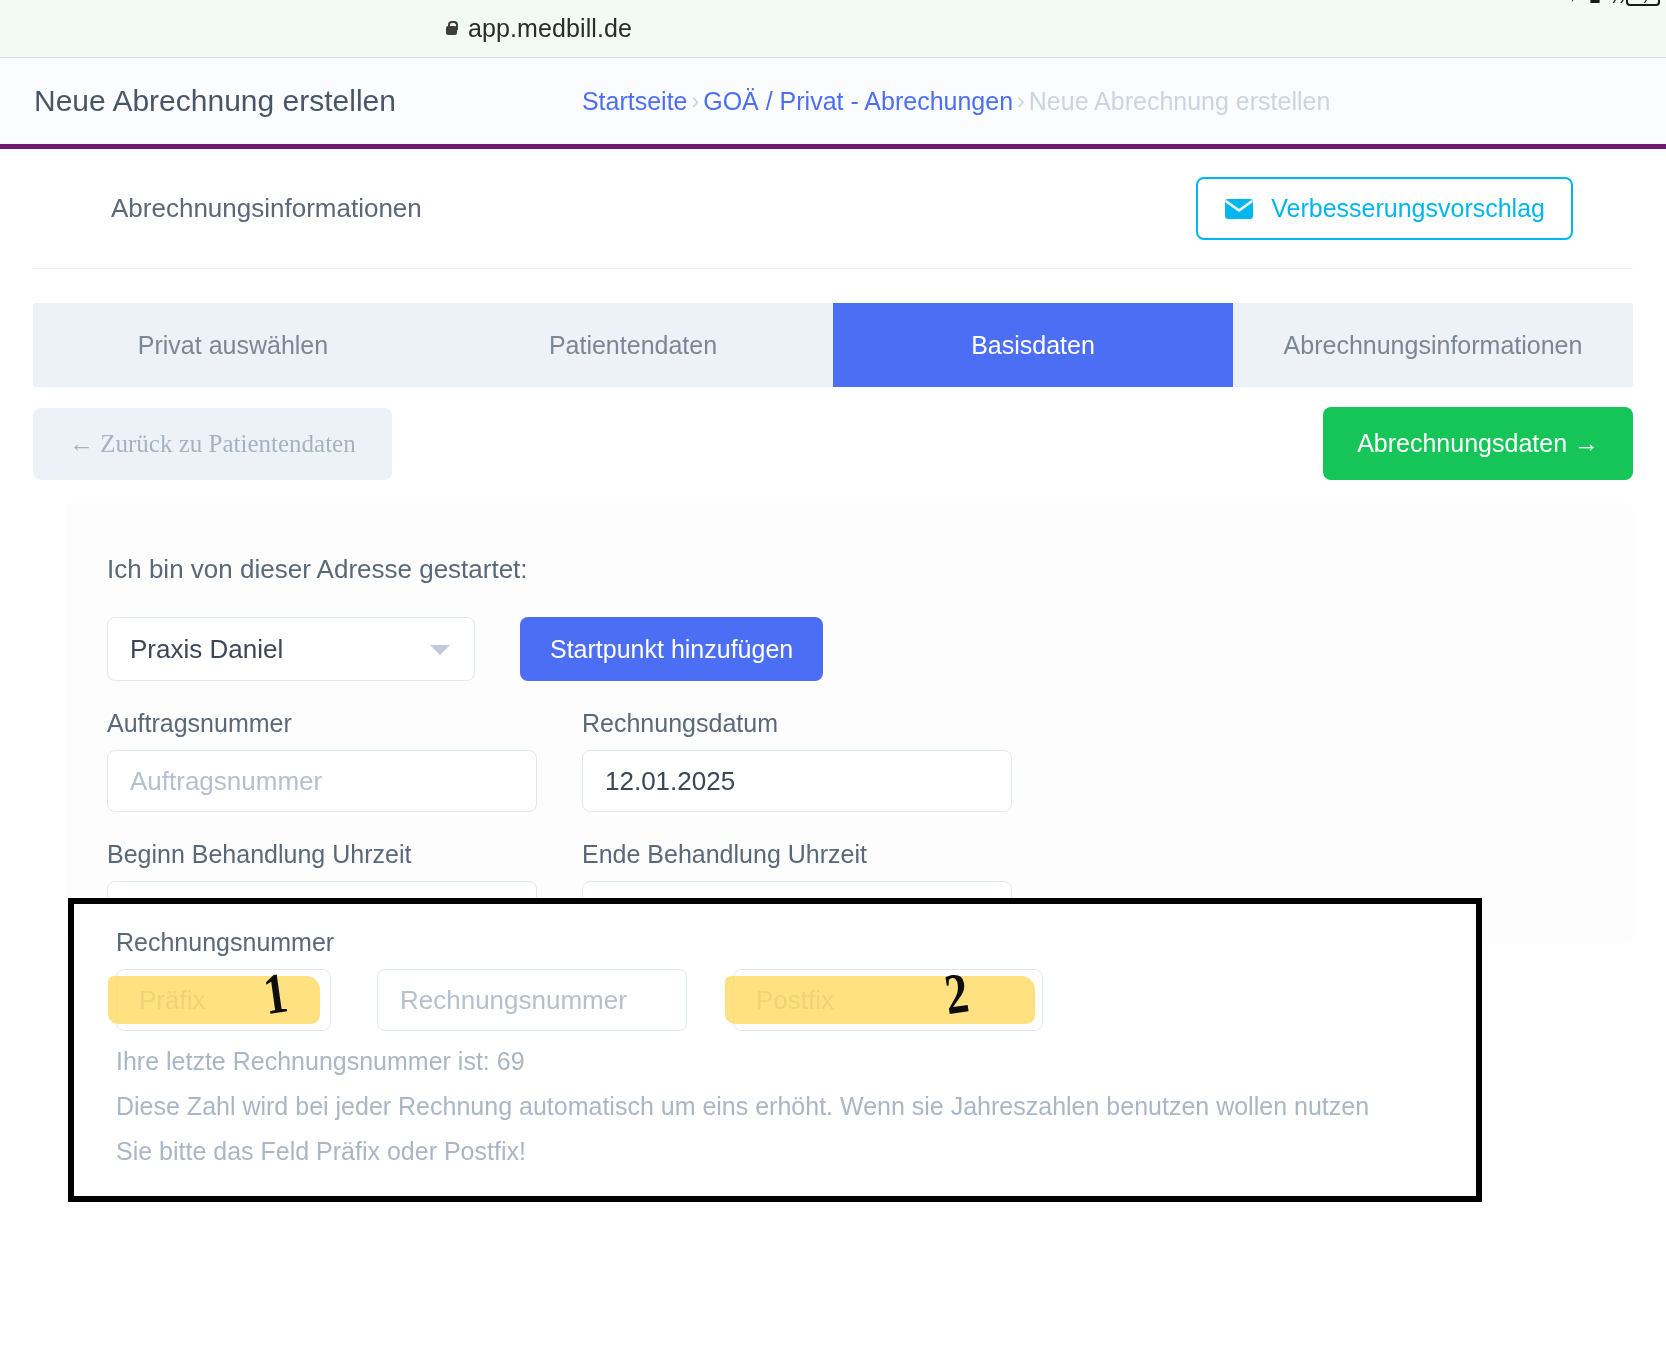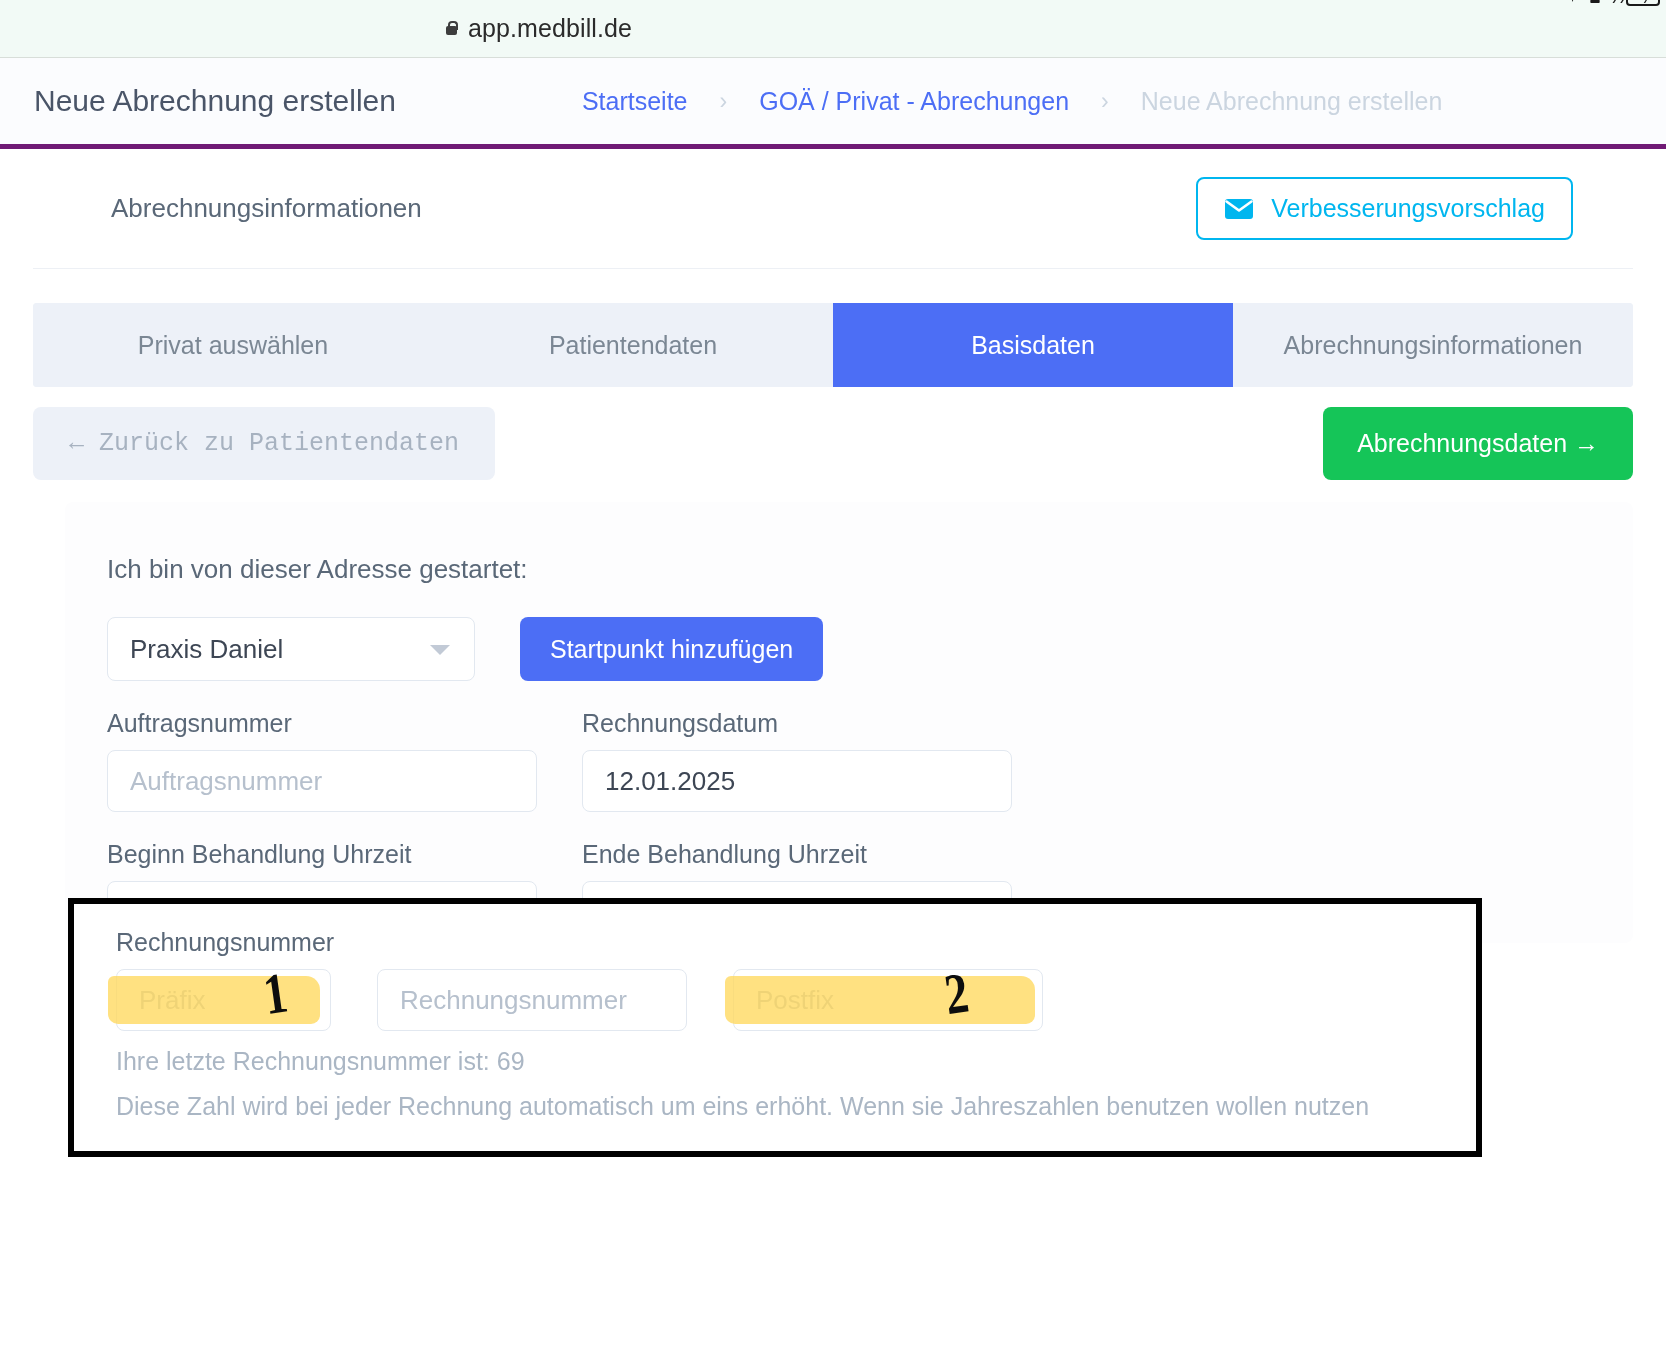--- a/index.html
+++ b/index.html
@@ -88,21 +88,21 @@
     padding: 0 0 0 34px;
   }
   .page-title {
     font-size: 30px;
     color: #4a5568;
     white-space: nowrap;
   }
   .breadcrumb {
     display: flex;
     align-items: center;
-    gap: 32px;
+    gap: 4px;
     margin-left: 186px;
     font-size: 25px;
     white-space: nowrap;
   }
   .crumb-link { color: #4c6ef5; }
   .crumb-sep {
     color: #cbd5e0;
     font-size: 23px;
   }
   .crumb-current { color: #cbd5e0; }
@@ -171,21 +171,21 @@
     justify-content: space-between;
     margin: 20px 33px 0 33px;
   }
   .back-btn {
     background: #edf1f8;
     border: none;
     border-radius: 8px;
     padding: 22px 36px;
     font-size: 25px;
     color: #a7b2c0;
-    font-family: Liberation Mono, monospace;
+    font-family: Liberation Serif, serif;
     cursor: pointer;
     white-space: nowrap;
   }
   .next-btn {
     background: #15c558;
     border: none;
     border-radius: 8px;
     padding: 22px 34px;
     font-size: 25px;
     color: #ffffff;
@@ -417,15 +417,16 @@
 
       <div class="hl-wrap">
         <input class="text-input mid-input" placeholder="Postfix" style="">
         <span class="marker wide"></span>
         <span class="hand-num hand-2">2</span>
       </div>
     </div>
 
     <div class="help-line first">Ihre letzte Rechnungsnummer ist: 69</div>
     <div class="help-line">Diese Zahl wird bei jeder Rechnung automatisch um eins erhöht. Wenn sie Jahreszahlen benutzen wollen nutzen</div>
+    <div class="help-line">Sie bitte das Feld Präfix oder Postfix!</div>
   </div>
 
 </div>
 
 </body></html>

